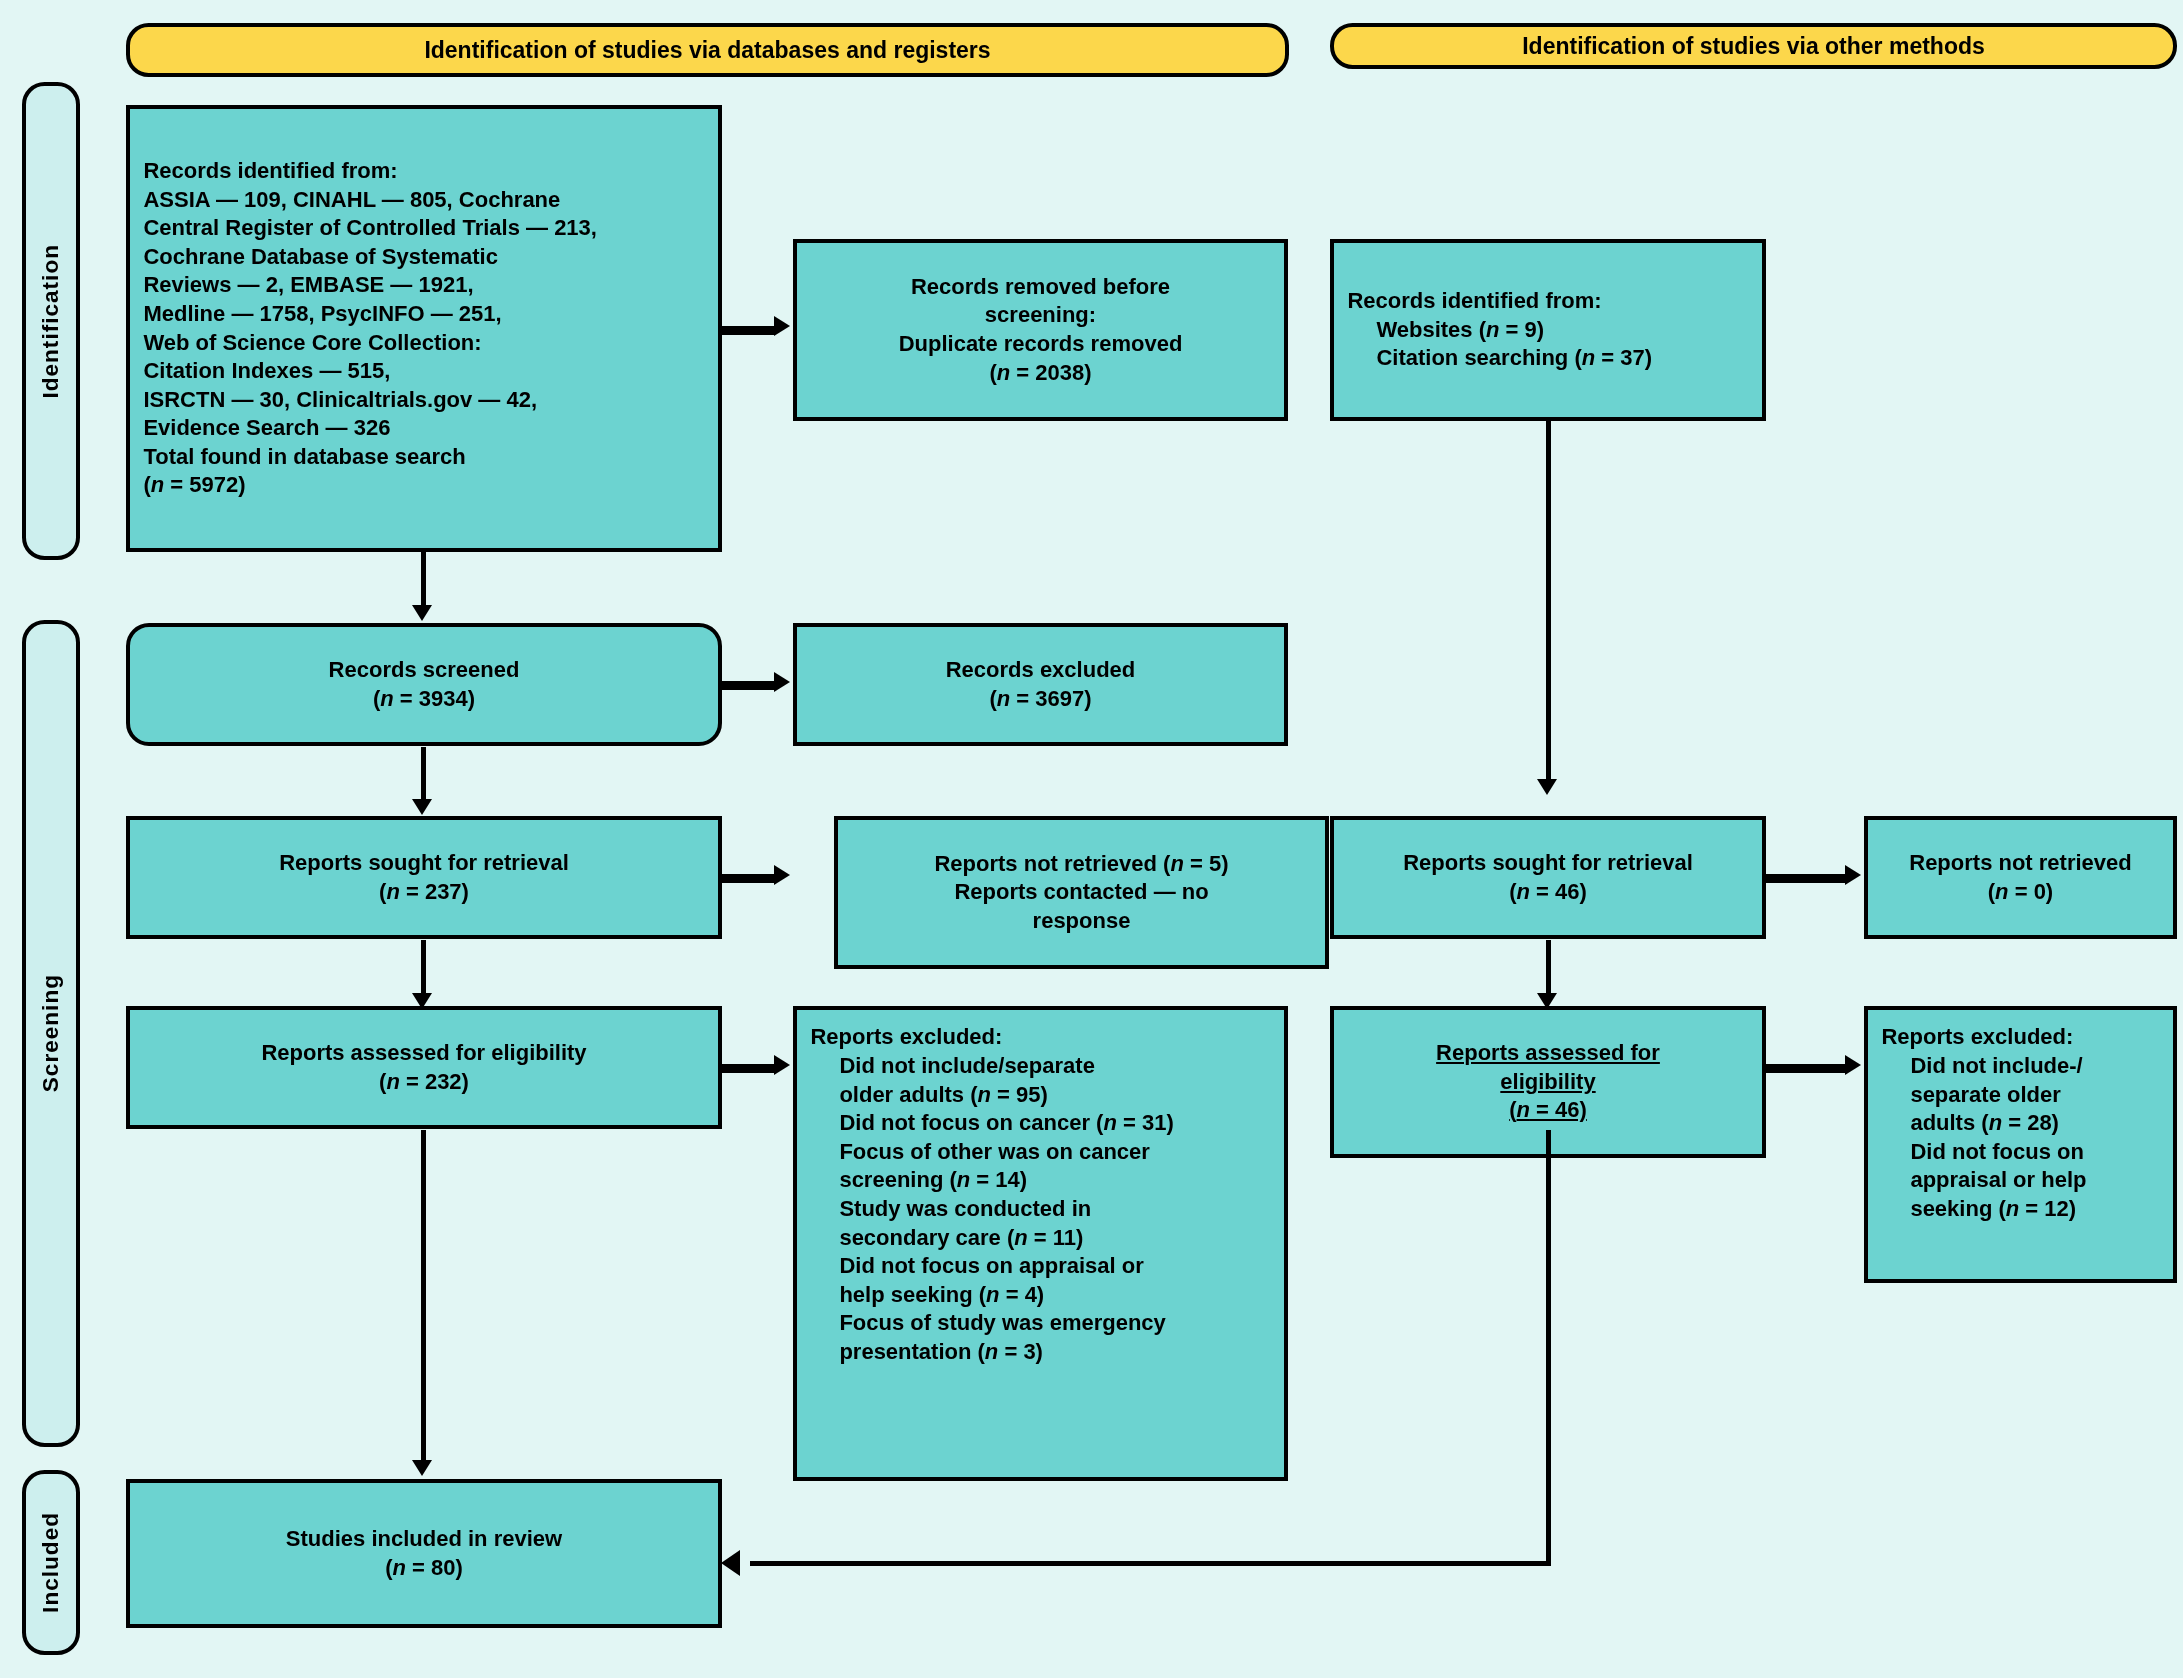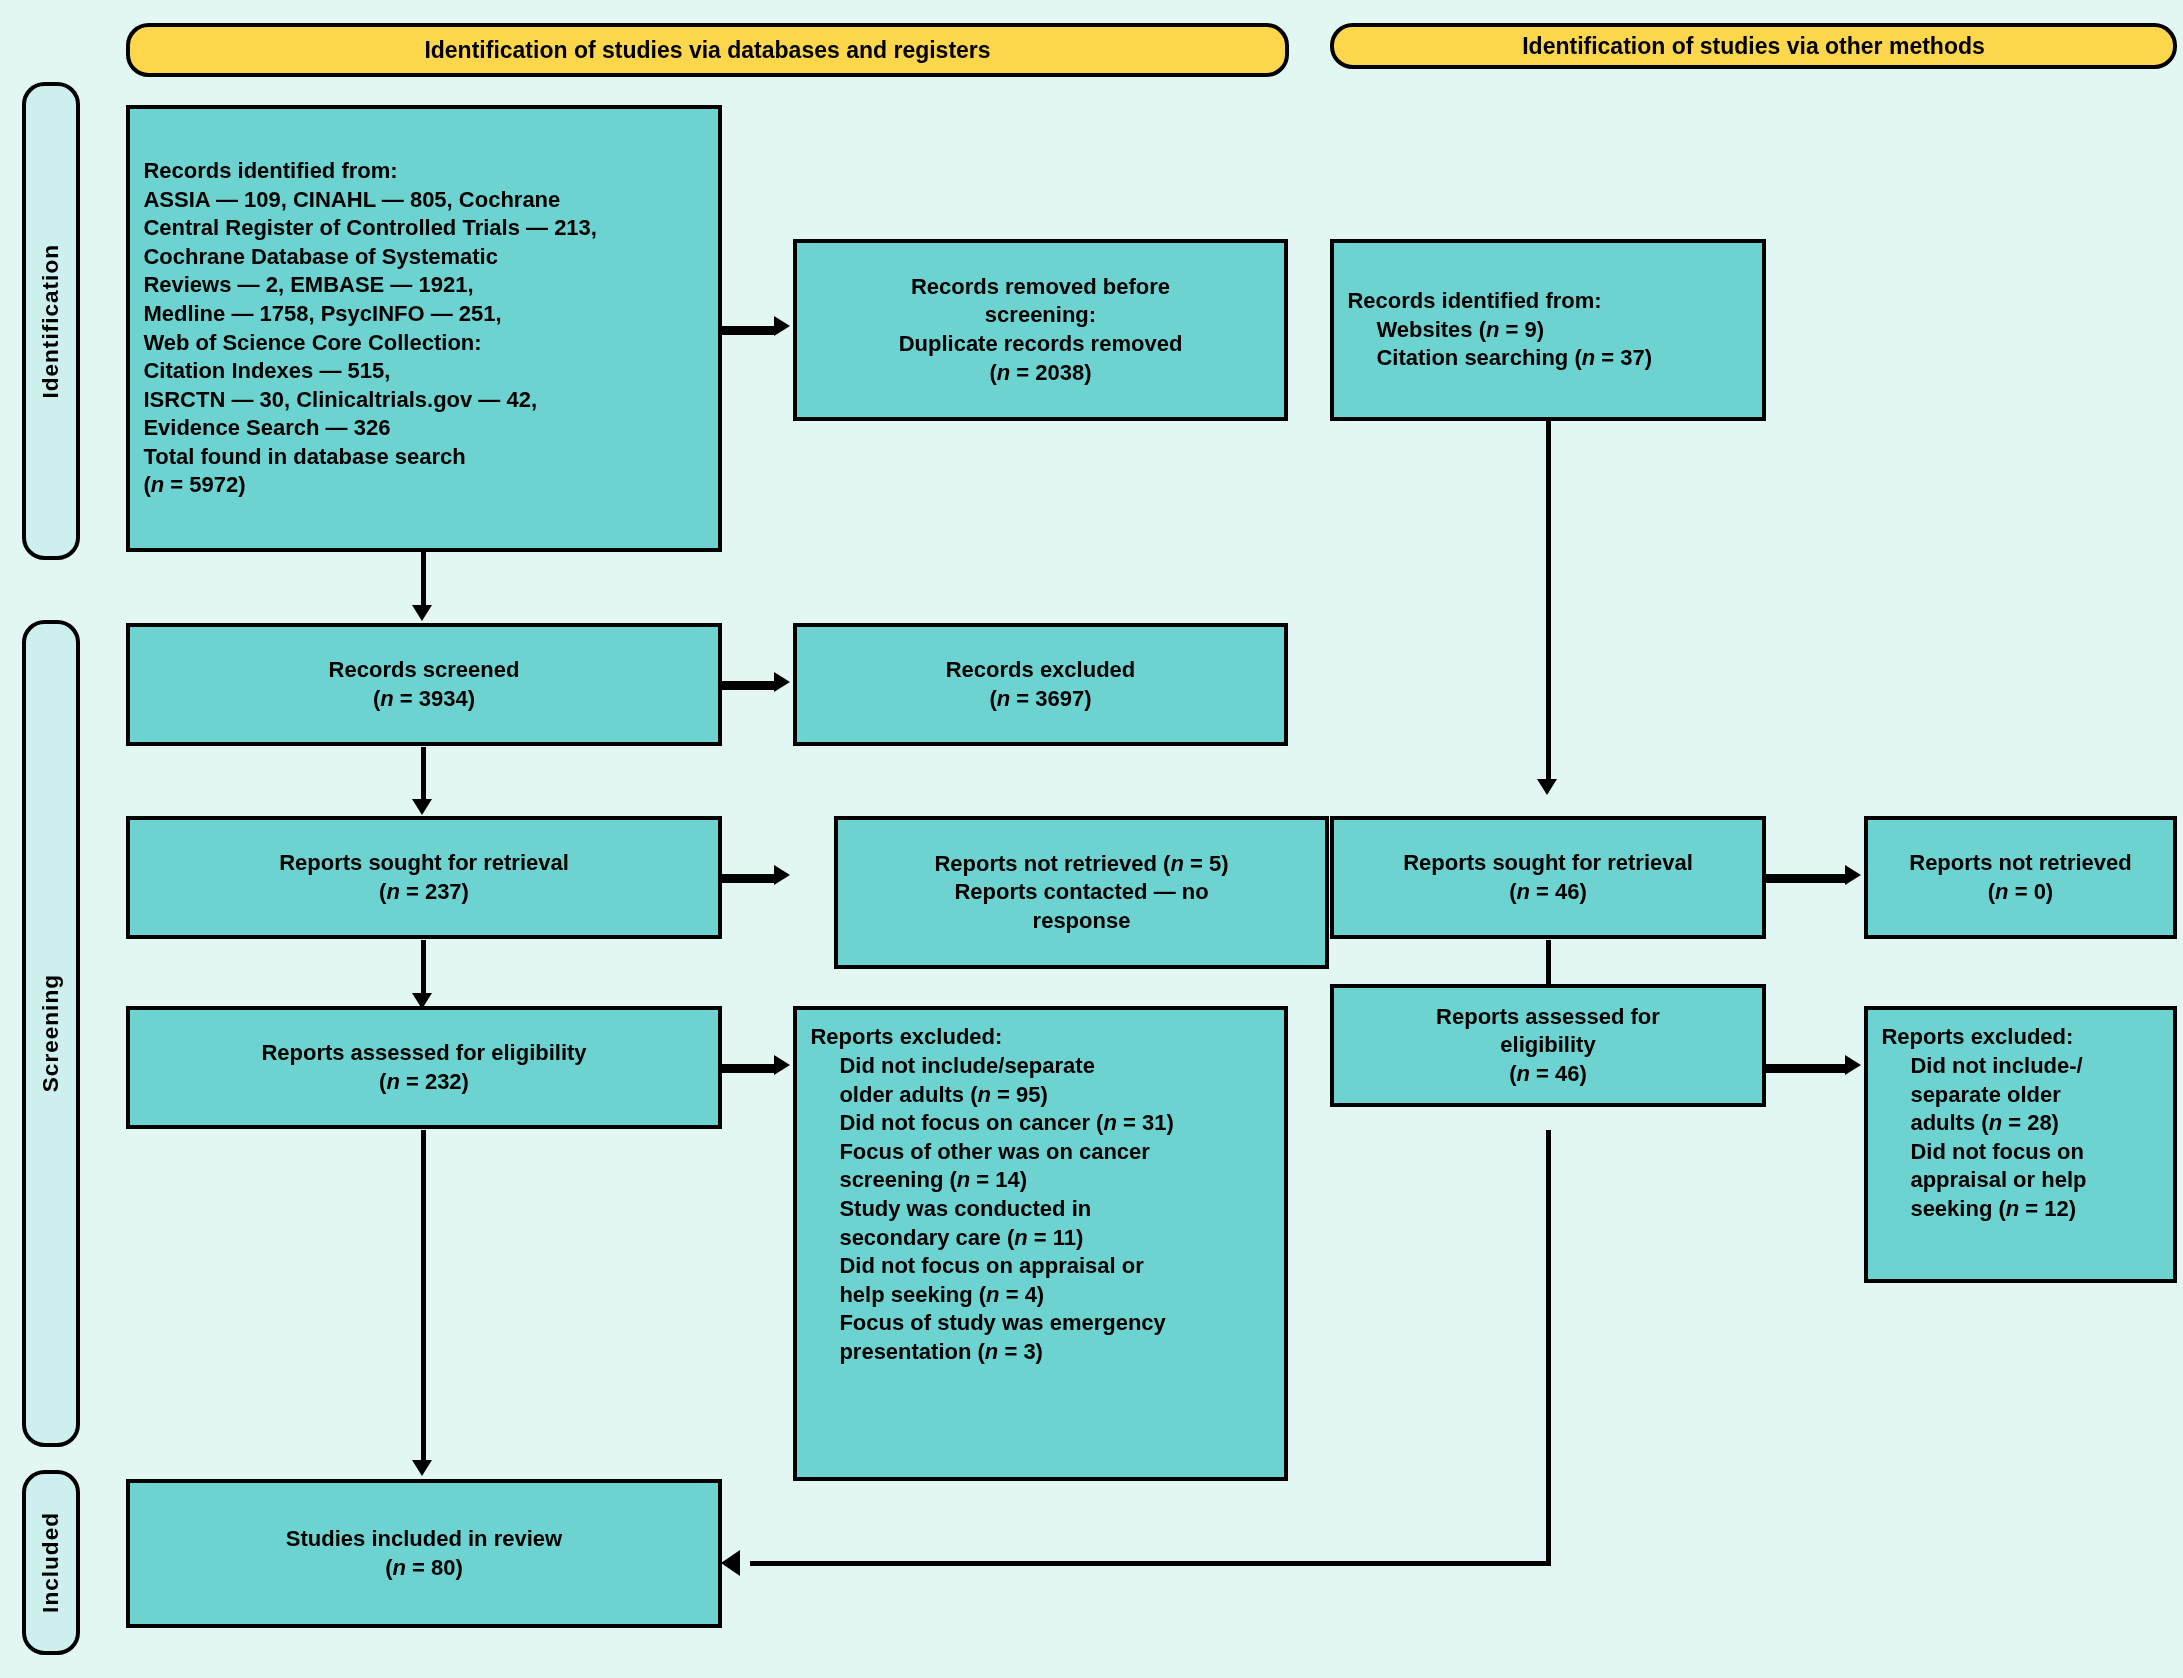--- a/index.html
+++ b/index.html
@@ -138,21 +138,21 @@
     <span class="ln">Duplicate records removed</span>
     <span class="ln">(<i class="nv">n</i> = 2038)</span>
   </div>
 
   <div class="hline thick" style="left:721px; top:326px; width:54px;"></div>
   <div class="arrow-right" style="left:774px; top:316px;"></div>
 
   <div class="vline" style="left:421px; top:552px; height:54px;"></div>
   <div class="arrow-down" style="left:412px; top:605px;"></div>
 
-  <div class="box center" style="left:126px; top:623px; width:596px; height:123px;">
+  <div class="box center" style="left:126px; top:623px; width:596px; height:123px;border-radius:23px;">
     <span class="ln">Records screened</span>
     <span class="ln">(<i class="nv">n</i> = 3934)</span>
   </div>
 
   <div class="box center" style="left:793px; top:623px; width:495px; height:123px;">
     <span class="ln">Records excluded</span>
     <span class="ln">(<i class="nv">n</i> = 3697)</span>
   </div>
 
   <div class="hline thick" style="left:721px; top:681px; width:54px;"></div>
@@ -227,21 +227,21 @@
     <span class="ln">Reports not retrieved</span>
     <span class="ln">(<i class="nv">n</i> = 0)</span>
   </div>
 
   <div class="hline thick" style="left:1766px; top:874px; width:80px;"></div>
   <div class="arrow-right" style="left:1845px; top:865px;"></div>
 
   <div class="vline" style="left:1546px; top:940px; height:54px;"></div>
   <div class="arrow-down" style="left:1537px; top:993px;"></div>
 
-  <div class="box center" style="left:1330px; top:984px; width:436px; height:123px;">
+  <div class="box center" style="left:1330px; top:1006px; width:436px; height:152px;text-decoration:underline;">
     <span class="ln">Reports assessed for</span>
     <span class="ln">eligibility</span>
     <span class="ln">(<i class="nv">n</i> = 46)</span>
   </div>
 
   <div class="box left" style="left:1864px; top:1006px; width:313px; height:277px; justify-content:flex-start; padding-top:13.4px;">
     <span class="ln">Reports excluded:</span>
     <span class="ln indent">Did not include-/</span>
     <span class="ln indent">separate older</span>
     <span class="ln indent">adults (<i class="nv">n</i> = 28)</span>

